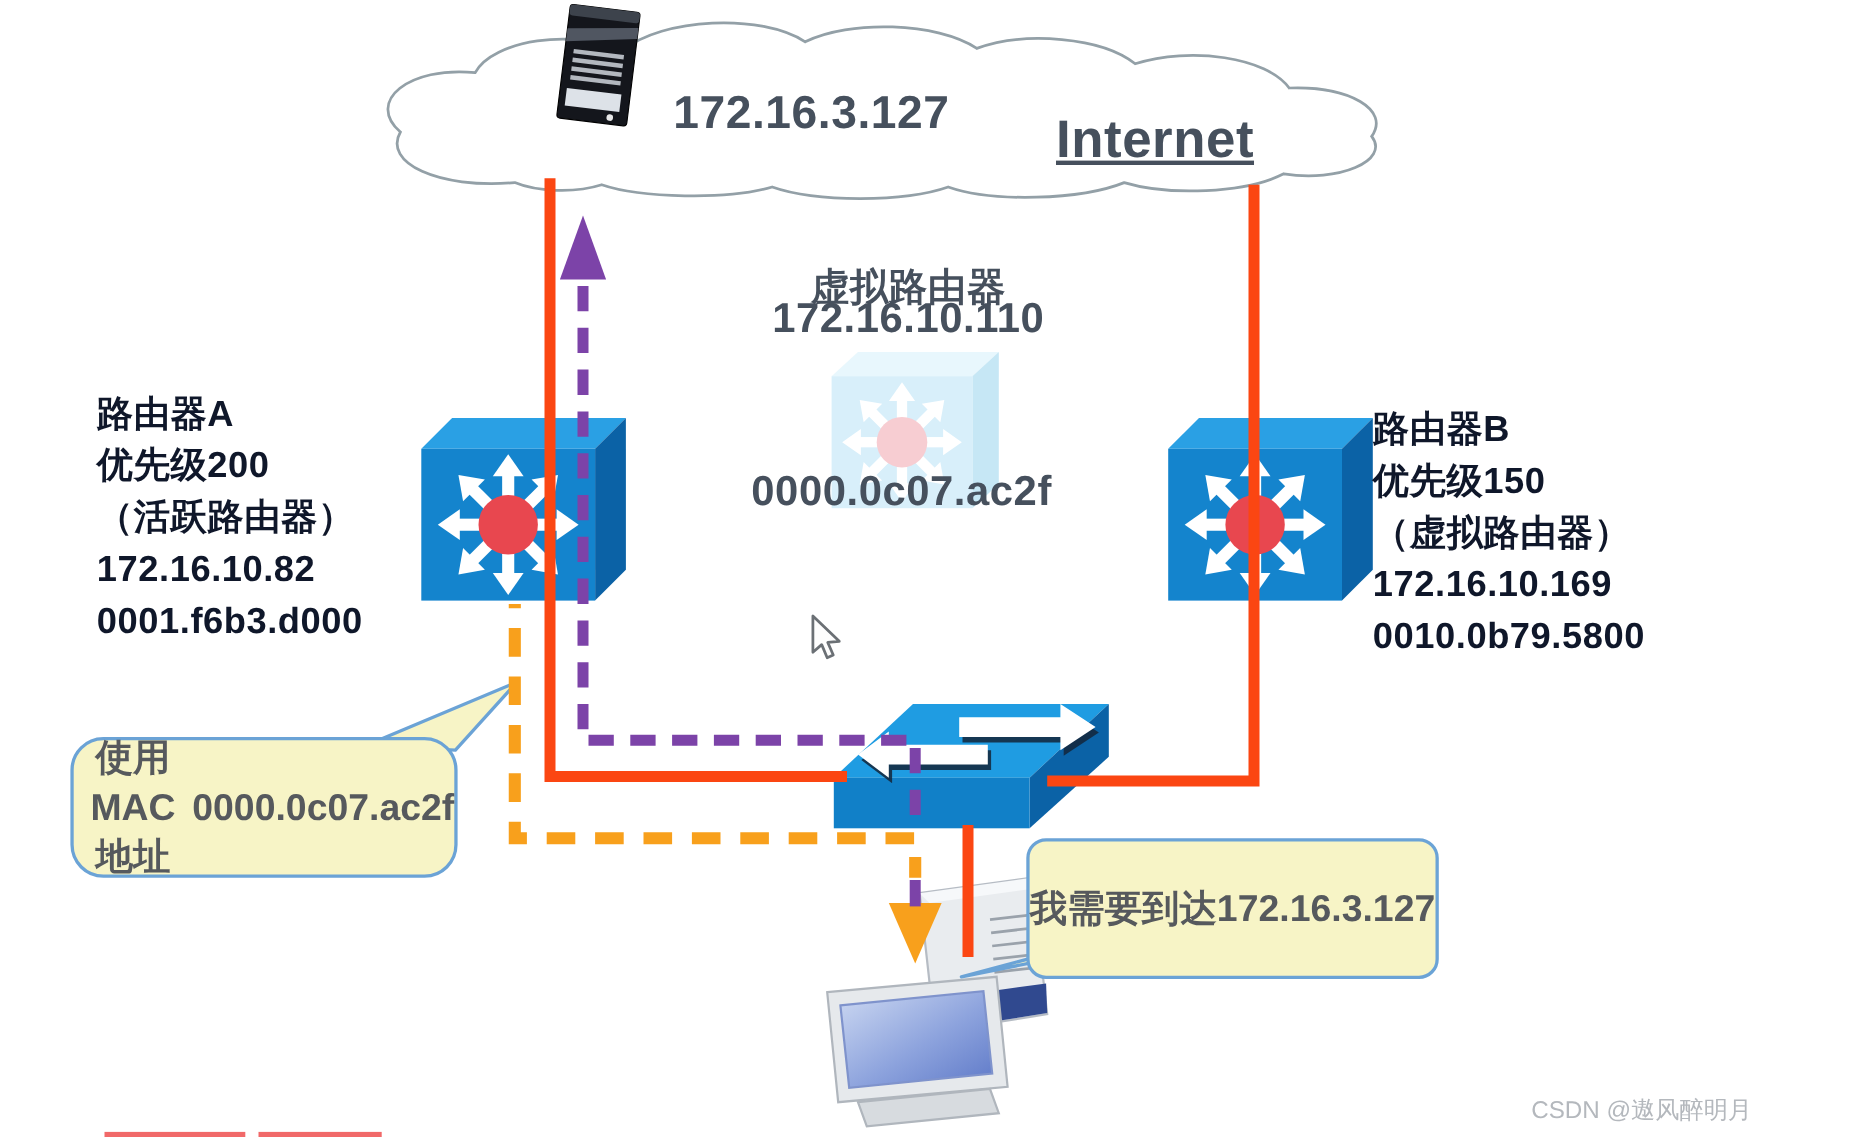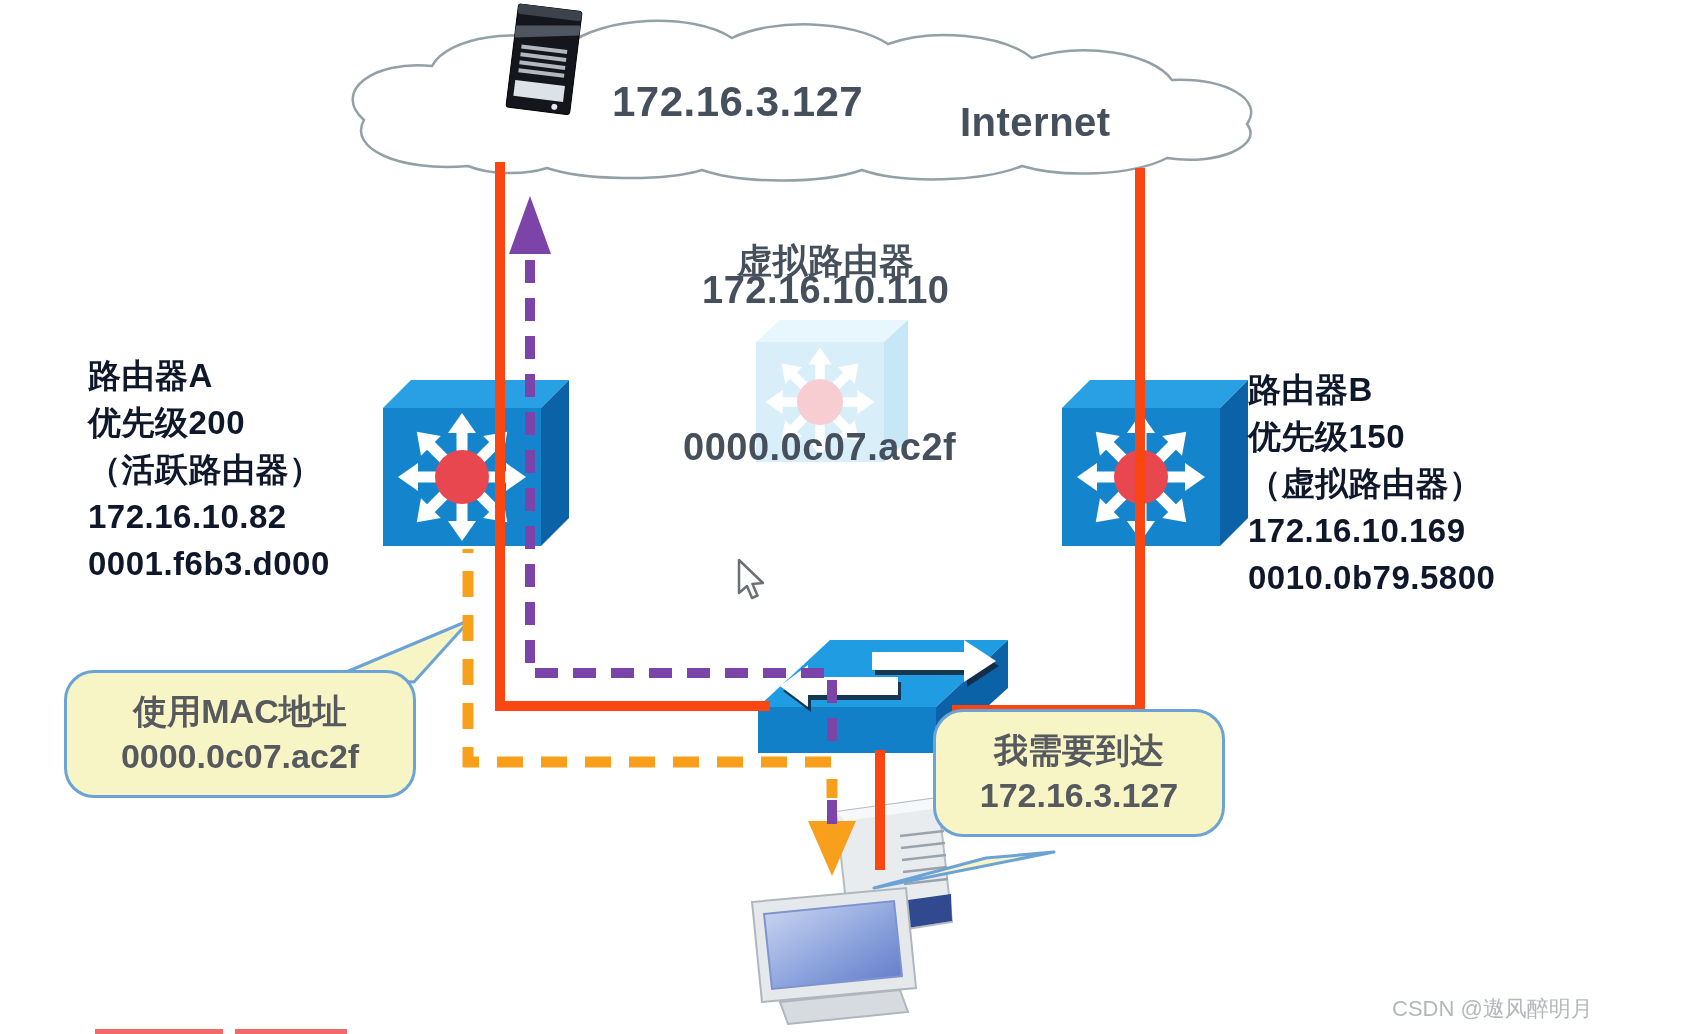--- a/index.html
+++ b/index.html
@@ -10,21 +10,21 @@
   }
   .stage svg.base { position:absolute; left:0; top:0; }
   .t {
     position:absolute; font-weight:700; color:#46505d; white-space:nowrap;
     letter-spacing:0.5px;
   }
   .block { position:absolute; font-weight:700; color:#0f172a; font-size:33px; line-height:47px; white-space:nowrap; letter-spacing:0.5px; }
   .callout {
     position:absolute; box-sizing:border-box;
     background:#f7f4c6; border:3px solid #6ba3d6; border-radius:30px;
-    display:flex; flex-direction:column; align-items:center; justify-content:center;
+    display:flex; align-items:center; justify-content:center;
     color:#56595d; font-weight:600; font-size:34px; line-height:45px; text-align:center;
   }
   .watermark {
     position:absolute; font-size:22px; font-weight:400; color:#b4b8bd; white-space:nowrap;
   }
 </style>
 </head>
 <body>
 
 <div class="stage">
@@ -174,21 +174,21 @@
     <rect x="95" y="1029" width="128" height="5"></rect>
     <rect x="235" y="1029" width="112" height="5"></rect>
   </g>
 
   <g transform="translate(739,560)">
     <polygon points="0,0 0,33 8,26 13,38 18.5,35.5 13.5,24 24,23" fill="#fdfdfd" stroke="#6b7075" stroke-width="2.5" stroke-linejoin="round"></polygon>
   </g>
 </svg>
 
 <div class="t" style="left:612px; top:78px; font-size:42px;">172.16.3.127</div>
-<div class="t" style="left:960px; top:100px; font-size:40px;">Internet</div>
+<div class="t" style="left:960px; top:100px; font-size:48px;text-decoration:underline;">Internet</div>
 
 <div class="t" style="left:737px; top:238px; font-size:35px;">虚拟路由器</div>
 <div class="t" style="left:702px; top:269px; font-size:38px;">172.16.10.110</div>
 <div class="t" style="left:683px; top:426px; font-size:38px;">0000.0c07.ac2f</div>
 
 <div class="block" style="left:88px; top:352px;">
   <div>路由器A</div>
   <div>优先级200</div>
   <div>（活跃路由器）</div>
   <div>172.16.10.82</div>
@@ -201,20 +201,20 @@
   <div>（虚拟路由器）</div>
   <div>172.16.10.169</div>
   <div>0010.0b79.5800</div>
 </div>
 
 <div class="callout" style="left:64px; top:670px; width:352px; height:128px;">
   <div>使用MAC地址</div>
   <div>0000.0c07.ac2f</div>
 </div>
 
-<div class="callout" style="left:933px; top:709px; width:292px; height:128px;">
+<div class="callout" style="left:933px; top:762px; width:375px; height:128px;border-radius:18px;">
   <div>我需要到达</div>
   <div>172.16.3.127</div>
 </div>
 
 <div class="watermark" style="left:1392px; top:994px;">CSDN @遨风醉明月</div>
 
 </div>
 
 </body></html>

